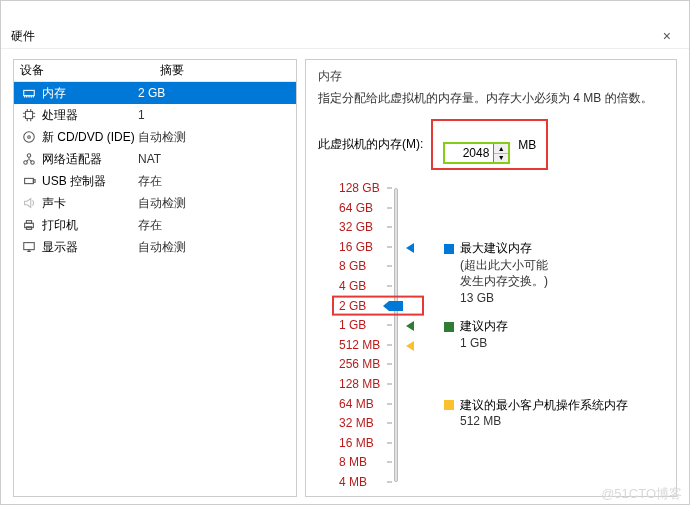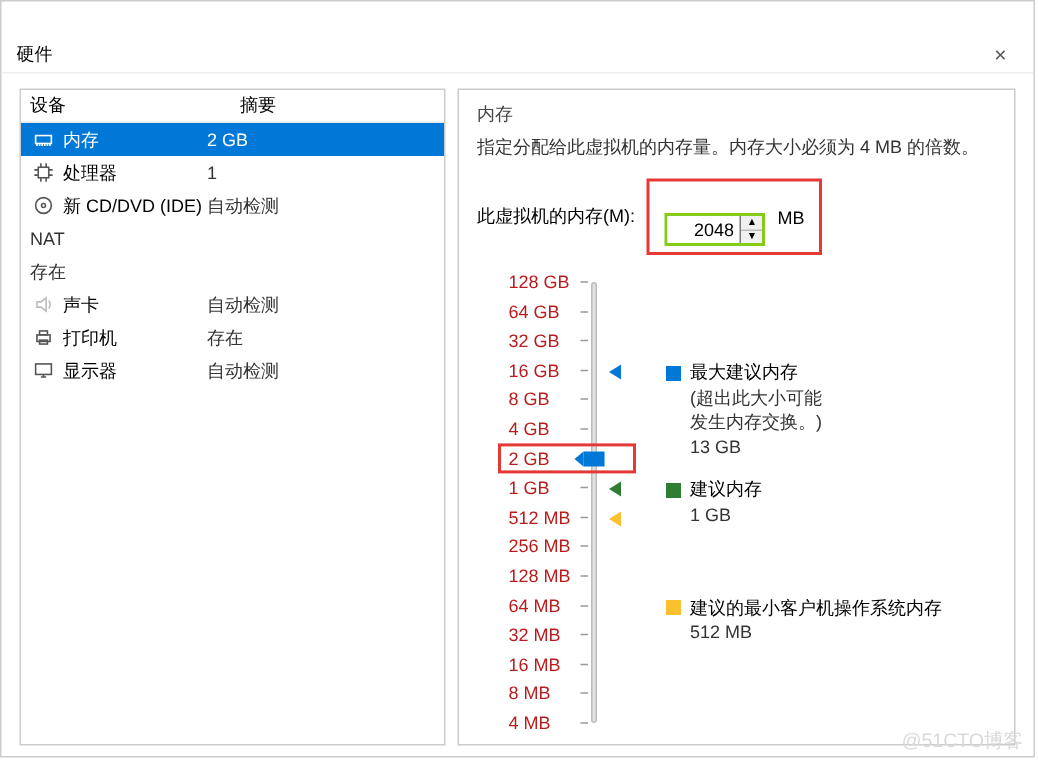--- a/index.html
+++ b/index.html
@@ -272,23 +272,43 @@
                   <svg viewBox="0 0 16 16" fill="none" stroke="#555" stroke-width="1.2">
                     <circle cx="8" cy="8" r="6"></circle>
                     <circle cx="8" cy="8" r="1.5"></circle>
                   </svg>
                 </span>
                 <span>新 CD/DVD (IDE)</span>
               </div>
               <div class="col-sum">自动检测</div>
             </div>
             <div class="hw-row">
+              <div class="col-dev">
+                <span class="icon">
+                  <svg viewBox="0 0 16 16" fill="none" stroke="#555" stroke-width="1.2">
+                    <circle cx="8" cy="4" r="2"></circle>
+                    <circle cx="4" cy="12" r="2"></circle>
+                    <circle cx="12" cy="12" r="2"></circle>
+                    <path d="M8 6v3M7 9l-2 2M9 9l2 2"></path>
+                  </svg>
+                </span>
+                <span>网络适配器</span>
+              </div>
               <div class="col-sum">NAT</div>
             </div>
             <div class="hw-row">
+              <div class="col-dev">
+                <span class="icon">
+                  <svg viewBox="0 0 16 16" fill="none" stroke="#555" stroke-width="1.2">
+                    <rect x="3" y="5" width="10" height="6"></rect>
+                    <rect x="13" y="6.5" width="2" height="3"></rect>
+                  </svg>
+                </span>
+                <span>USB 控制器</span>
+              </div>
               <div class="col-sum">存在</div>
             </div>
             <div class="hw-row">
               <div class="col-dev">
                 <span class="icon">
                   <svg viewBox="0 0 16 16" fill="none" stroke="#bbb" stroke-width="1.2">
                     <path d="M3 6v4h3l4 3V3L6 6H3z"></path>
                     <path d="M12 5c1.5 1.5 1.5 4.5 0 6"></path>
                   </svg>
                 </span>

